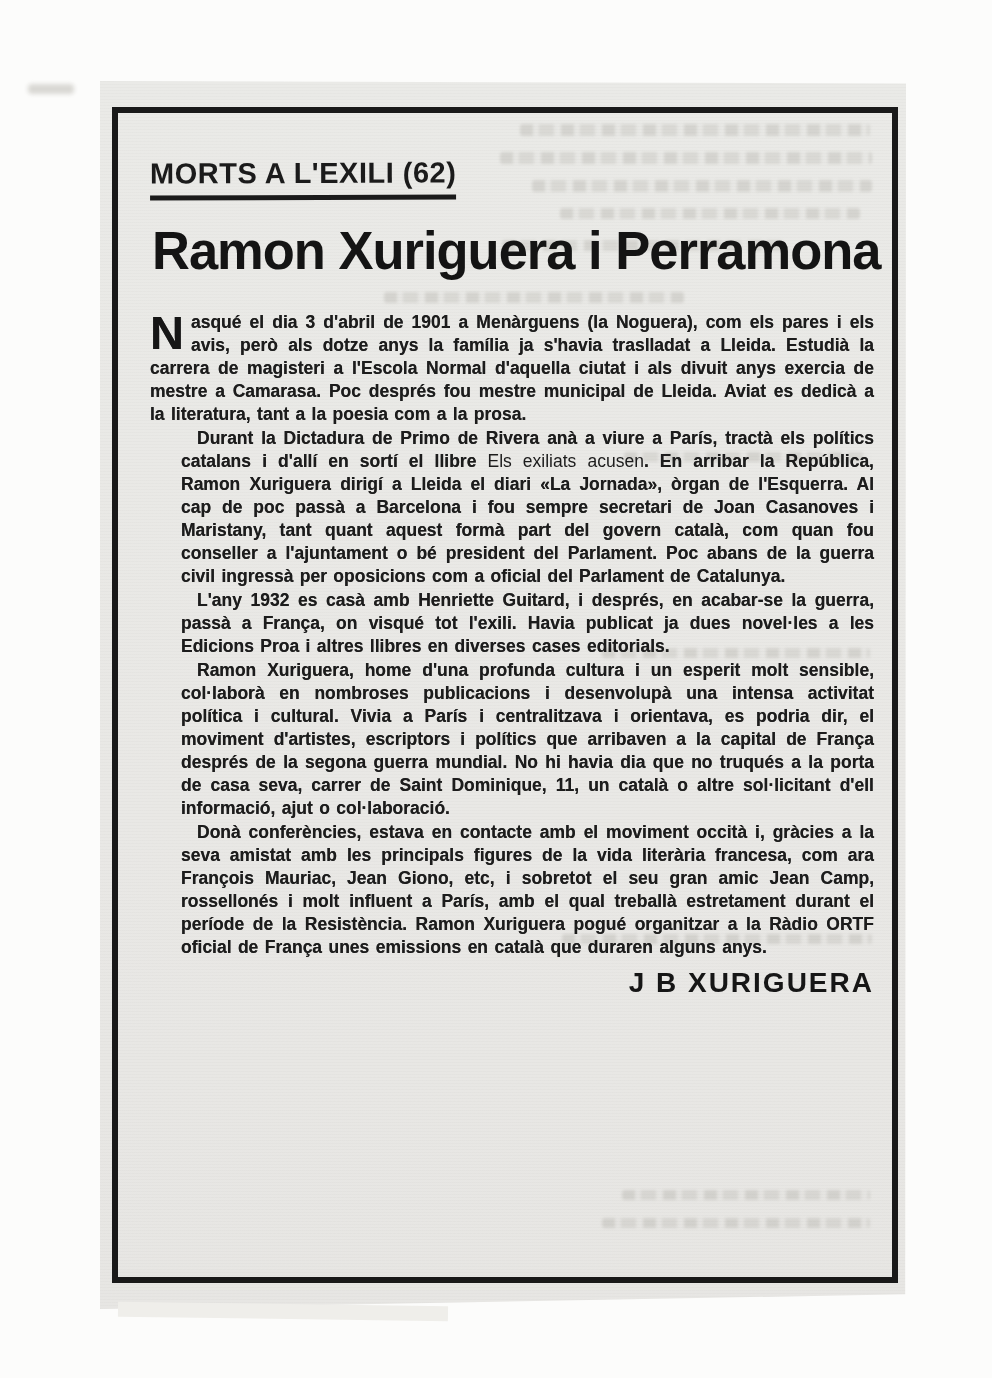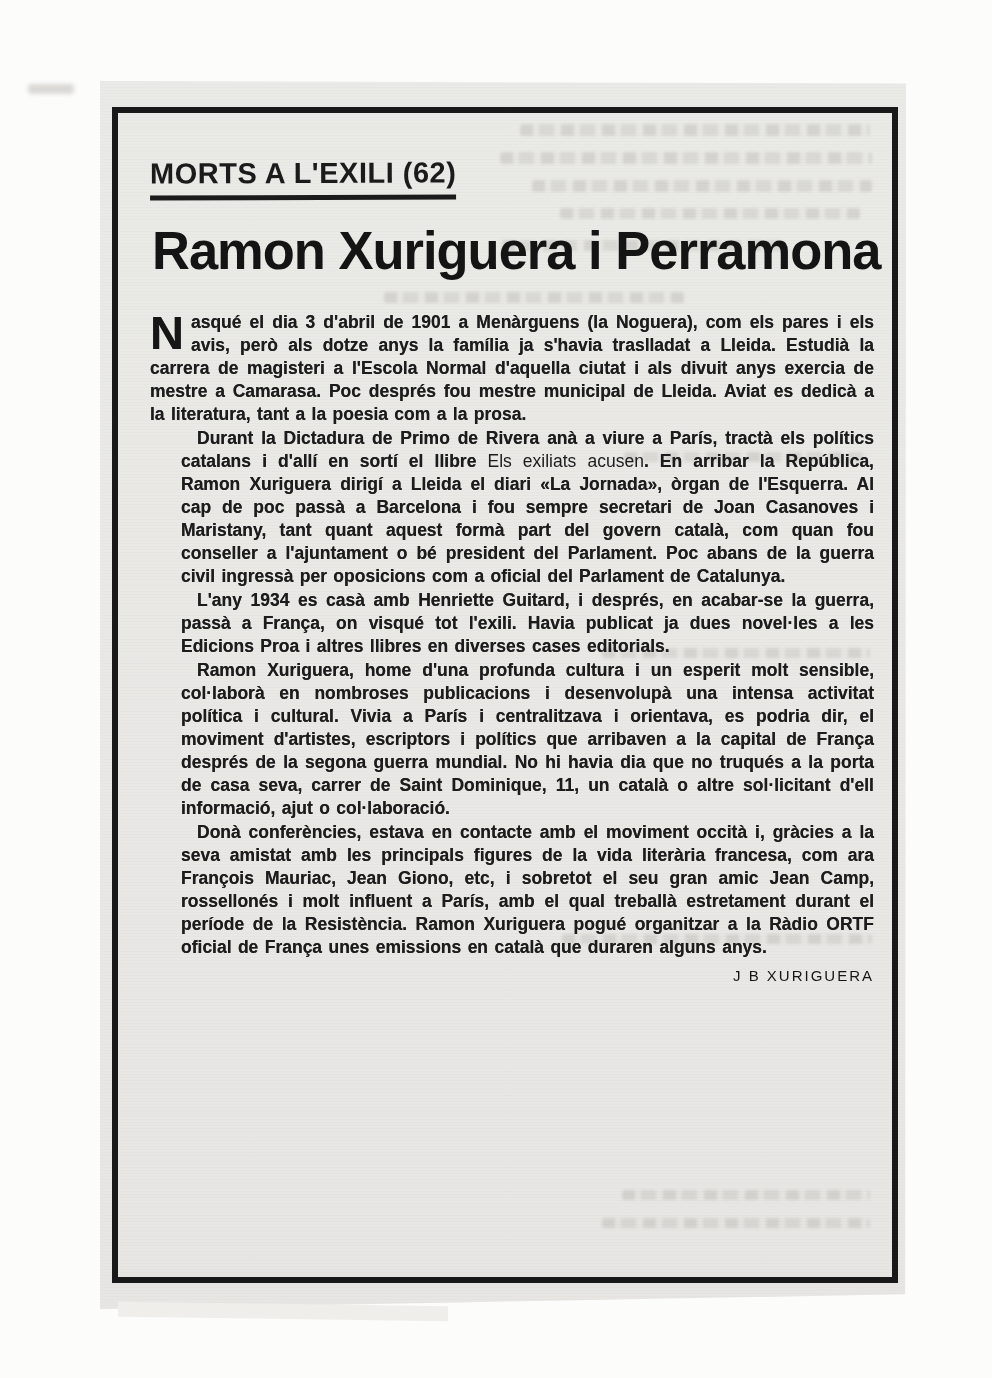--- a/index.html
+++ b/index.html
@@ -66,21 +66,21 @@
   .dropcap{
     float:left;
     font-size:47px;line-height:40px;font-weight:700;
     padding:2px 7px 0 0;color:#161616;
   }
   .book-title{font-weight:400;text-shadow:none;}
   .signature{
     width:724px;
     text-align:right;
     margin-top:8px;padding-right:6px;
-    font-size:15px;font-weight:400;color:#161616;
+    font-size:28px;font-weight:700;color:#161616;
     letter-spacing:2px;
   }
   
   .ghost{
     position:absolute;
     background:repeating-linear-gradient(90deg,
       rgba(125,122,112,0.38) 0 13px, rgba(125,122,112,0.06) 13px 19px,
       rgba(125,122,112,0.30) 19px 34px, rgba(125,122,112,0.04) 34px 41px);
     filter:blur(1.6px);
     border-radius:3px;
@@ -112,19 +112,19 @@
     <div class="ghost" style="left: 602px; top: 1218px; width: 268px; height: 10px;"></div>
   </div>
 
 <div class="frame">
   <div class="content">
     <div class="kicker">MORTS A L'EXILI (62)</div>
     <h1 class="headline">Ramon Xuriguera i Perramona</h1>
     <div class="article" id="article-body">
         <p><span class="dropcap">N</span><span>asqué el dia 3 d'abril de 1901 a Menàrguens (la Noguera), com els pares i els avis, però als dotze anys la família ja s'havia traslladat a Lleida. Estudià la carrera de magisteri a l'Escola Normal d'aquella ciutat i als divuit anys exercia de mestre a Camarasa. Poc després fou mestre municipal de Lleida. Aviat es dedicà a la literatura, tant a la poesia com a la prosa.</span></p>
         <p class="indented"><span>Durant la Dictadura de Primo de Rivera anà a viure a París, tractà els polítics catalans i d'allí en sortí el llibre </span><span class="book-title">Els exiliats acusen</span><span>. En arribar la República, Ramon Xuriguera dirigí a Lleida el diari «La Jornada», òrgan de l'Esquerra. Al cap de poc passà a Barcelona i fou sempre secretari de Joan Casanoves i Maristany, tant quant aquest formà part del govern català, com quan fou conseller a l'ajuntament o bé president del Parlament. Poc abans de la guerra civil ingressà per oposicions com a oficial del Parlament de Catalunya.</span></p>
-        <p class="indented"><span>L'any 1934 es casà amb Henriette Guitard, i després, en acabar-se la guerra, passà a França, on visqué tot l'exili. Havia publicat ja dues novel·les a les Edicions Proa i altres llibres en diverses cases editorials.</span></p>
+        <p class="indented"><span>L'any 1932 es casà amb Henriette Guitard, i després, en acabar-se la guerra, passà a França, on visqué tot l'exili. Havia publicat ja dues novel·les a les Edicions Proa i altres llibres en diverses cases editorials.</span></p>
         <p class="indented"><span>Ramon Xuriguera, home d'una profunda cultura i un esperit molt sensible, col·laborà en nombroses publicacions i desenvolupà una intensa activitat política i cultural. Vivia a París i centralitzava i orientava, es podria dir, el moviment d'artistes, escriptors i polítics que arribaven a la capital de França després de la segona guerra mundial. No hi havia dia que no truqués a la porta de casa seva, carrer de Saint Dominique, 11, un català o altre sol·licitant d'ell informació, ajut o col·laboració.</span></p>
         <p class="indented"><span>Donà conferències, estava en contacte amb el moviment occità i, gràcies a la seva amistat amb les principals figures de la vida literària francesa, com ara François Mauriac, Jean Giono, etc, i sobretot el seu gran amic Jean Camp, rossellonés i molt influent a París, amb el qual treballà estretament durant el període de la Resistència. Ramon Xuriguera pogué organitzar a la Ràdio ORTF oficial de França unes emissions en català que duraren alguns anys.</span></p>
       </div>
     <div class="signature">J B XURIGUERA</div>
   </div>
 </div>
 
 </body></html>

